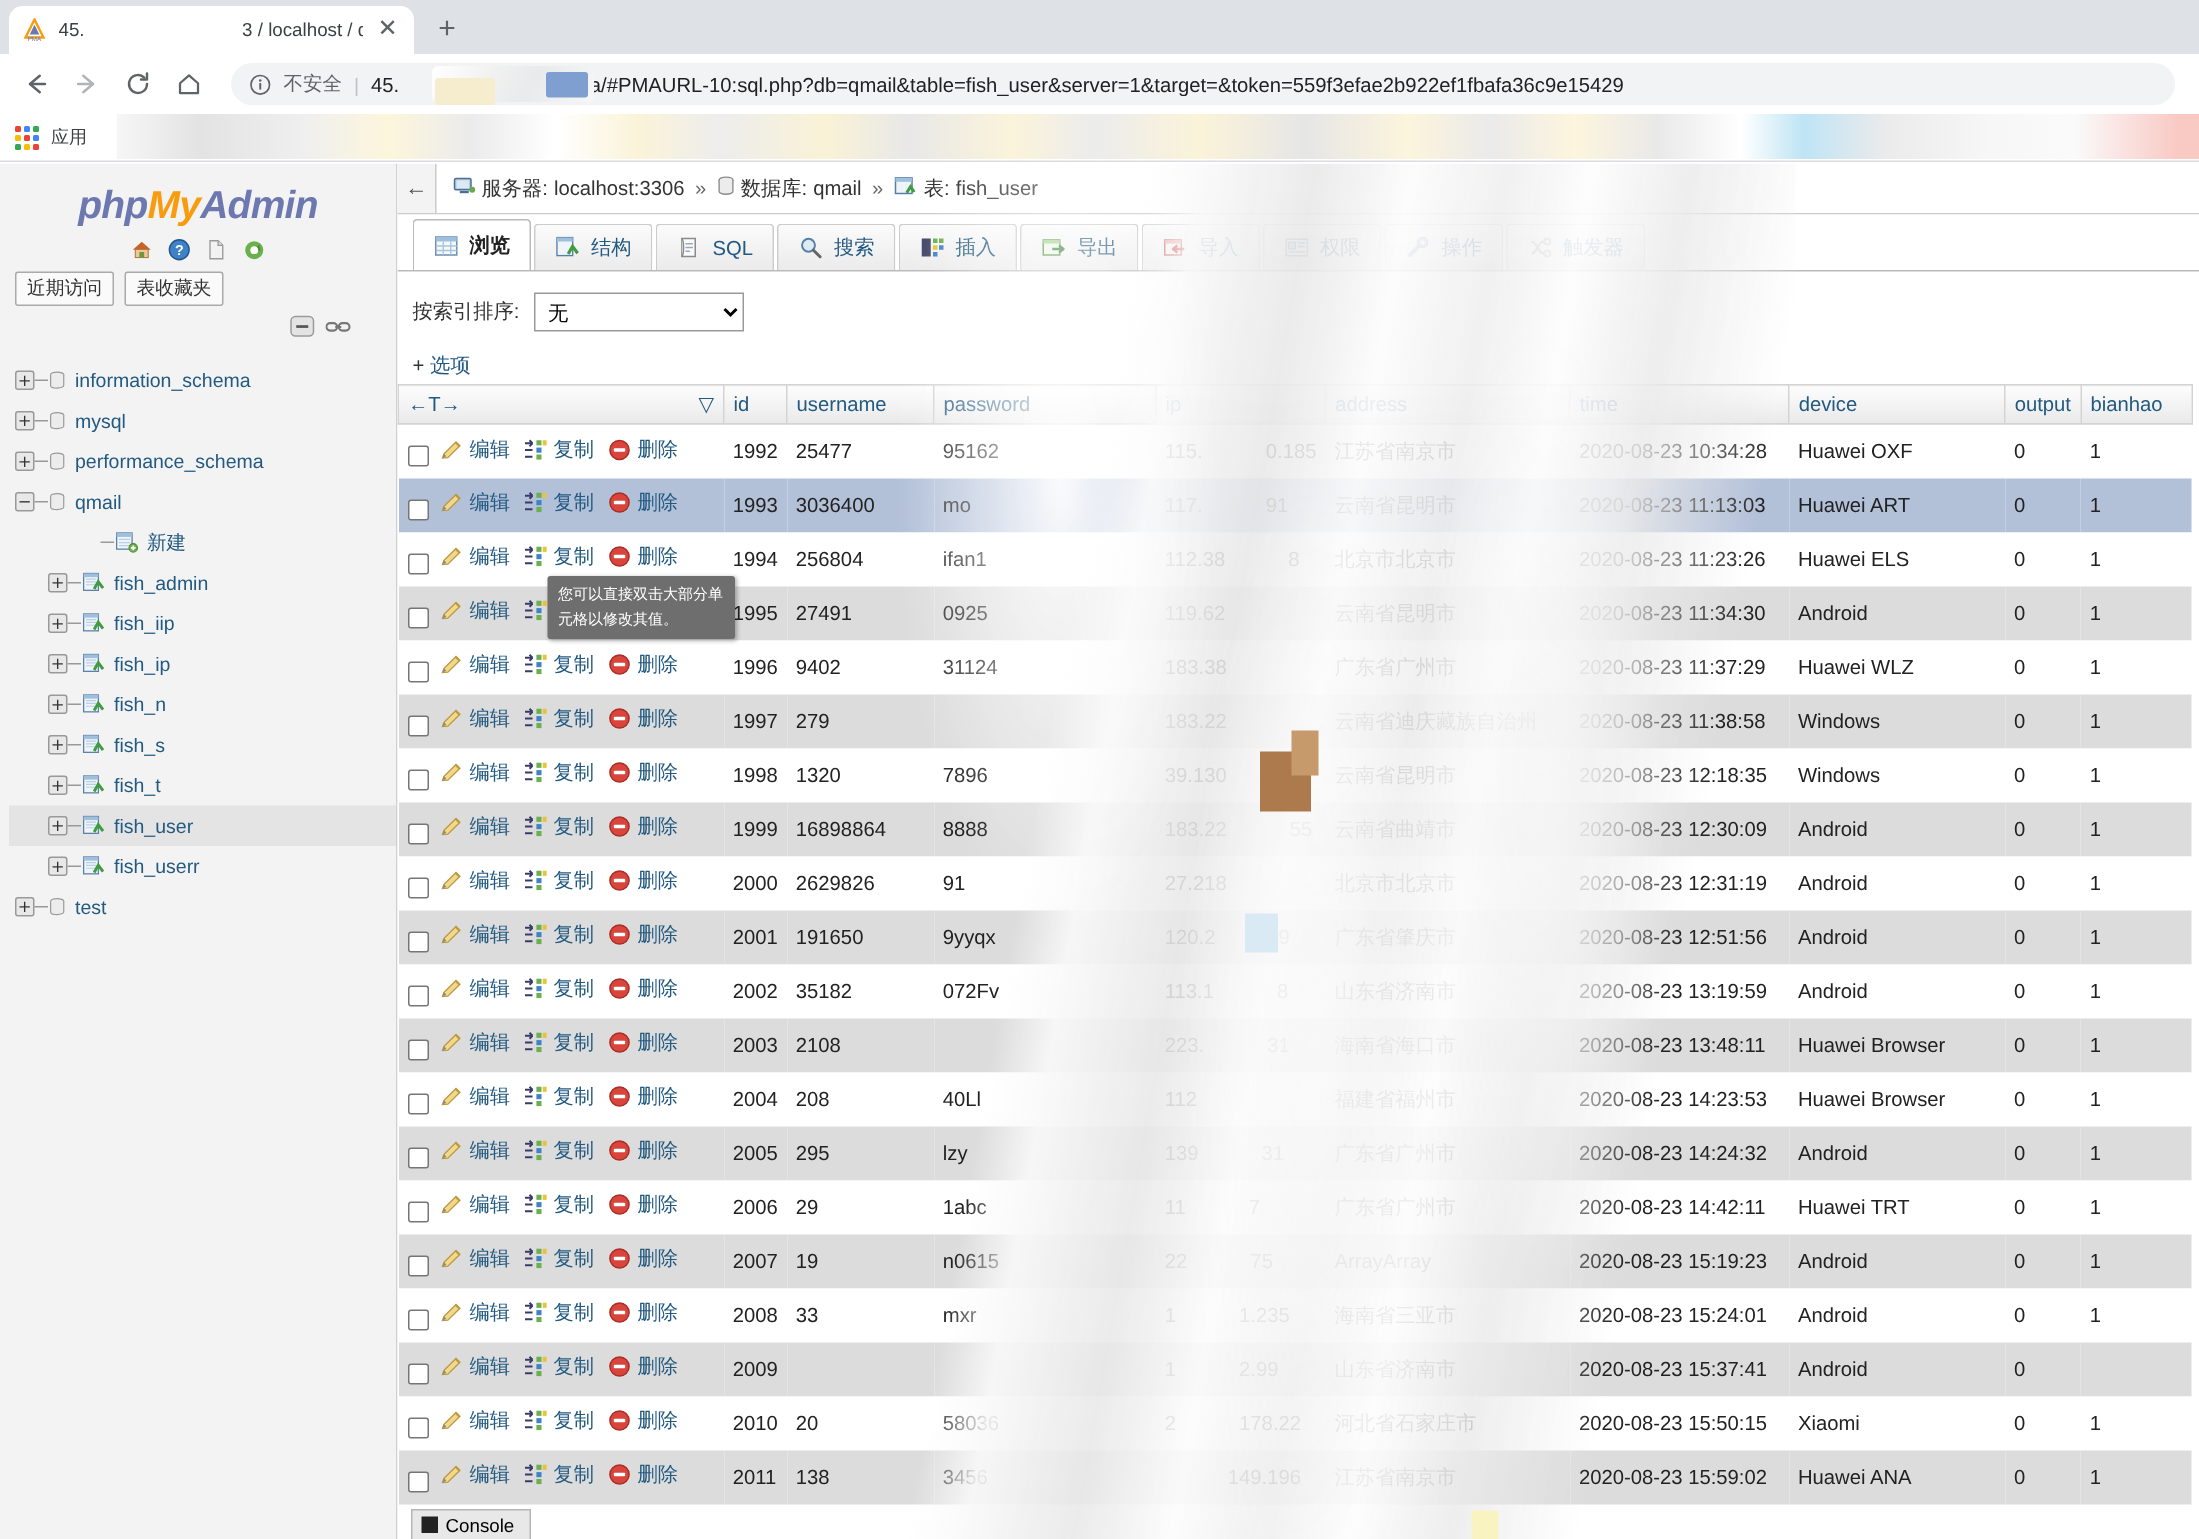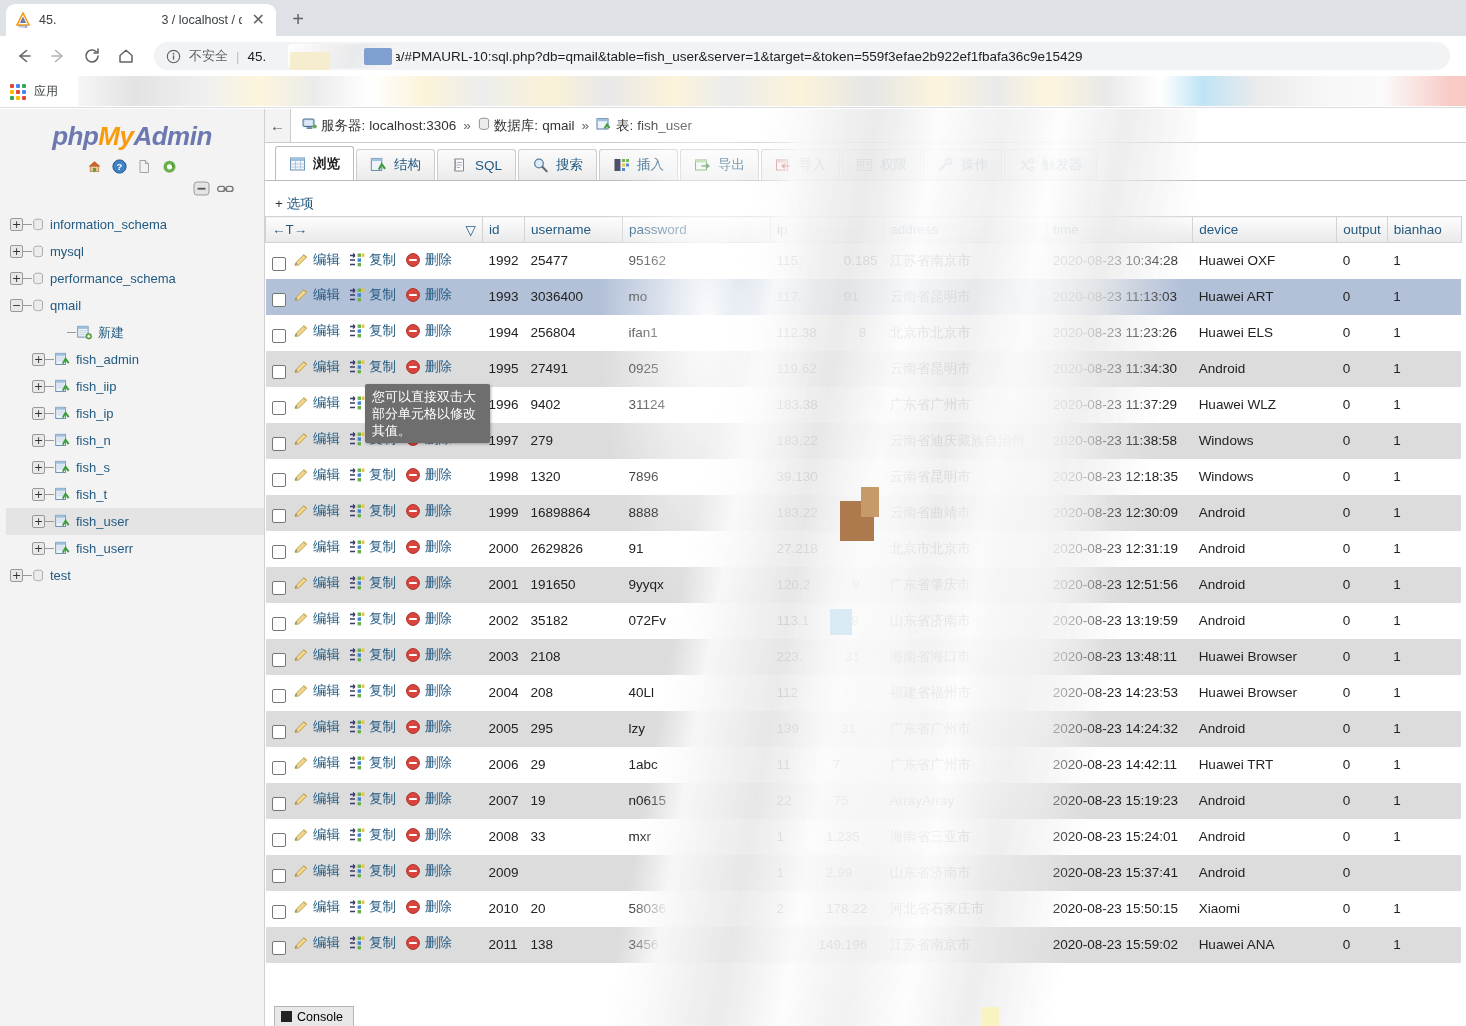--- a/index.html
+++ b/index.html
@@ -160,21 +160,21 @@
   }
   tr.odd td { background: #fff; }
   tr.even td { background: #dcdcdc; }
   tr.marked td { background: #b2c0d8; }
   td.act { padding-right:2px; }
   .cellbtn { display:inline-flex; align-items:center; gap:4px; color:#235a81; margin-right:9px; font-size:13.5px;}
   .cb { width:14px;height:14px; border:1px solid #767676; background:#fff; border-radius:2px; display:inline-block; vertical-align:middle;}
   .icn { width:16px; height:16px; display:inline-block; position:relative; flex:0 0 16px;}
 
   .tooltip {
-    position:absolute; background:#6e6e6e; color:#fff; font-size:13px;
+    position:absolute; background:#6e6e6e; color:#fff; font-size:10px;
     padding: 4px 7px; line-height: 17px; border-radius:2px;
     box-shadow: 1px 1px 3px rgba(0,0,0,.3); z-index: 40; width: 125px;
   }
 
   .console {
     position:absolute; left:274px; bottom:0; width:80px; height:20px;
     background:#e8e8e8; border:1px solid #b5b5b5; border-bottom:none;
     display:flex; align-items:center; gap:5px; padding:0 6px; font-size:12.5px; color:#000000;
     z-index: 50;
   }
@@ -294,20 +294,24 @@
         </span>
         <span>
           <svg width="17" height="17" viewBox="0 0 17 17">
               <circle cx="8.5" cy="8.8" r="6" fill="#6ab04c"></circle>
               <path d="M11.8 5.2 L12.6 9.2 L8.6 8.2 Z" fill="#4a8a33"></path>
               <circle cx="8.5" cy="8.8" r="2.6" fill="#fff"></circle>
             </svg>
         </span>
       </div>
 
+      <div class="navi-tabs">
+        <div class="navi-tab">近期访问</div>
+        <div class="navi-tab">表收藏夹</div>
+      </div>
 
       <div class="navi-ctrl">
         <span>
           <svg width="17" height="15" viewBox="0 0 17 15">
               <rect x="1" y="1" width="15" height="13" rx="3" fill="#e4e4e4" stroke="#9a9a9a" stroke-width="1"></rect>
               <rect x="4.5" y="6.8" width="8" height="1.8" fill="#555"></rect>
             </svg>
         </span>
         <span>
           <svg width="17" height="12" viewBox="0 0 17 12">
@@ -604,20 +608,26 @@
               <span class="ic"><svg width="18" height="16" viewBox="0 0 16 16">
                   <path d="M2 4 C6 4 6 12 10 12 M2 12 C6 12 6 4 10 4" fill="none" stroke="#8a8a8a" stroke-width="1.5"></path>
                   <circle cx="12.5" cy="4" r="2" fill="none" stroke="#8a8a8a" stroke-width="1.4"></circle>
                   <circle cx="12.5" cy="12" r="2" fill="none" stroke="#8a8a8a" stroke-width="1.4"></circle>
                 </svg></span>
               <span>触发器</span>
             </div>
           </div>
       </div>
 
+      <div class="sortbar">
+        <span>按索引排序:</span>
+        <select>
+          <option>无</option>
+        </select>
+      </div>
 
       <div class="options-link">
         <span class="plus">+</span>
         <span>选项</span>
       </div>
 
       <table class="results">
         <colgroup>
           <col style="width:217px">
             <col style="width:32px">

